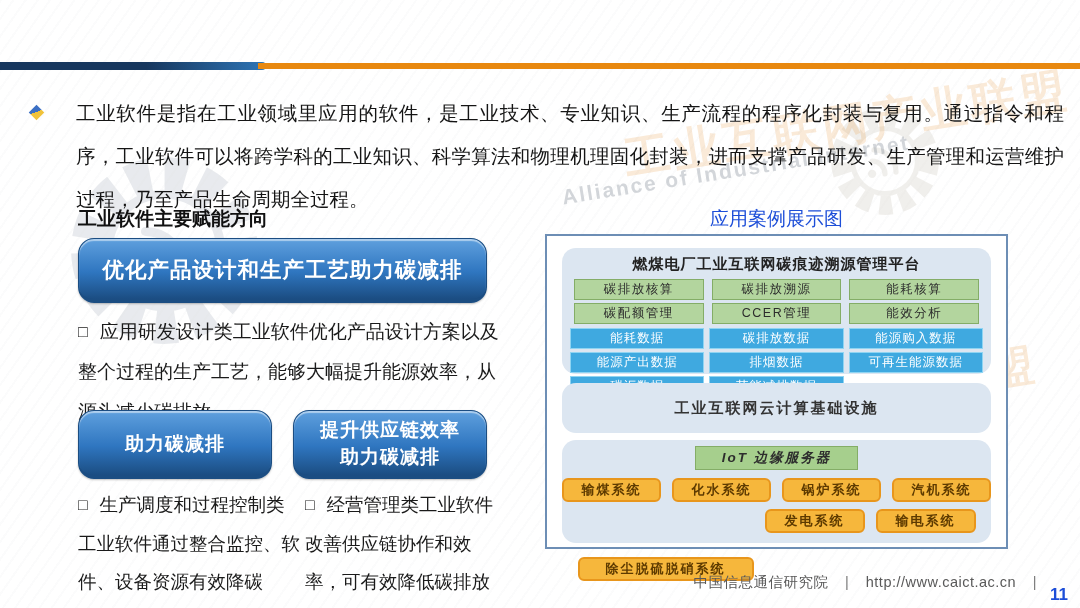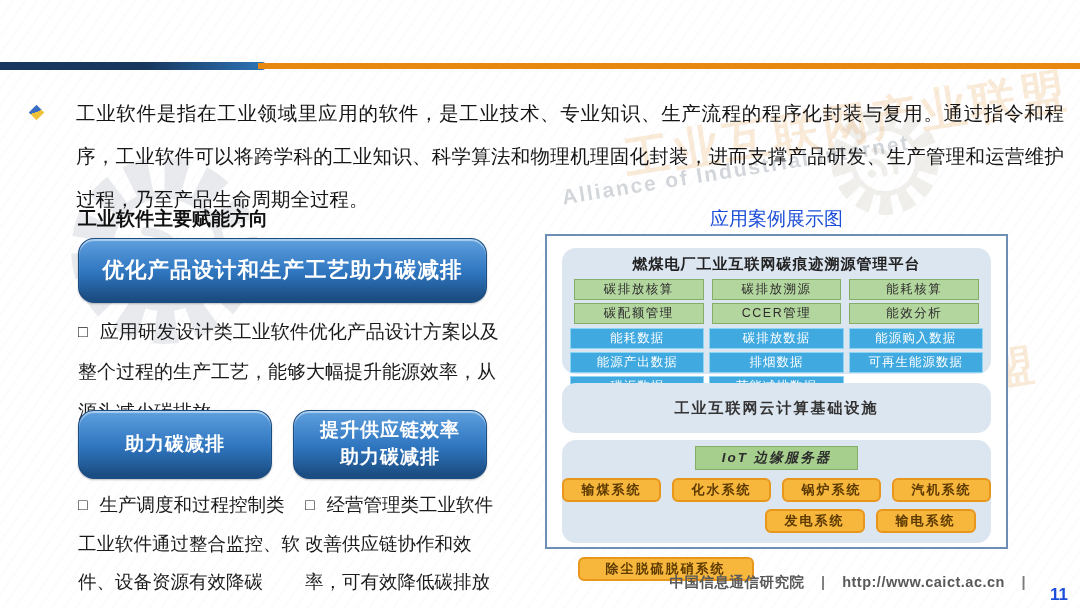--- a/index.html
+++ b/index.html
@@ -62,21 +62,21 @@
   .panel-edge{top:204px;height:103px;padding-top:6px;}
   .iot-box{width:fit-content;margin:0 auto 8px auto;background:var(--iot-green);border:1px solid var(--green-border);
     padding:2px 26px;font-size:13.5px;font-weight:bold;color:#2d2d2d;letter-spacing:2px;font-style:italic;}
   .pill-row{display:flex;justify-content:center;gap:11px;margin-bottom:7px;}
   .pill{background:var(--pill-bg);border:2px solid var(--pill-border);border-radius:6px;height:24px;
     display:flex;align-items:center;justify-content:center;font-size:13px;font-weight:bold;
     color:var(--pill-text);letter-spacing:2px;box-sizing:border-box;}
   .pill-std{width:100px;}
   .pill-wide{width:176px;margin-top:48px;}
   
-  .footer{position:absolute;right:42px;bottom:16px;font-size:14.5px;color:var(--footer-text);letter-spacing:.5px;font-weight:bold;}
+  .footer{position:absolute;right:31px;bottom:16px;font-size:14.5px;color:var(--footer-text);letter-spacing:.5px;}
   .footer .sep{margin:0 12px;color:#7a7a7a;}
   .page-number{position:absolute;right:12px;bottom:3px;font-size:17px;font-weight:bold;color:#1d4ed8;}
   
   .wm{position:absolute;pointer-events:none;white-space:nowrap;font-weight:bold;}
   .wm-cn{color:rgba(232,150,60,.20);letter-spacing:4px;}
   .wm-en{color:rgba(110,120,132,.30);letter-spacing:2px;}
   .wm-a-cn{left:622px;top:94px;font-size:46px;transform:rotate(-9deg);}
   .wm-a-en{left:560px;top:158px;font-size:21px;transform:rotate(-9deg);}
   .wm-b-cn{left:626px;top:368px;font-size:42px;transform:rotate(-9deg);}
   .wm-b-en{left:660px;top:430px;font-size:19px;transform:rotate(-9deg);}

